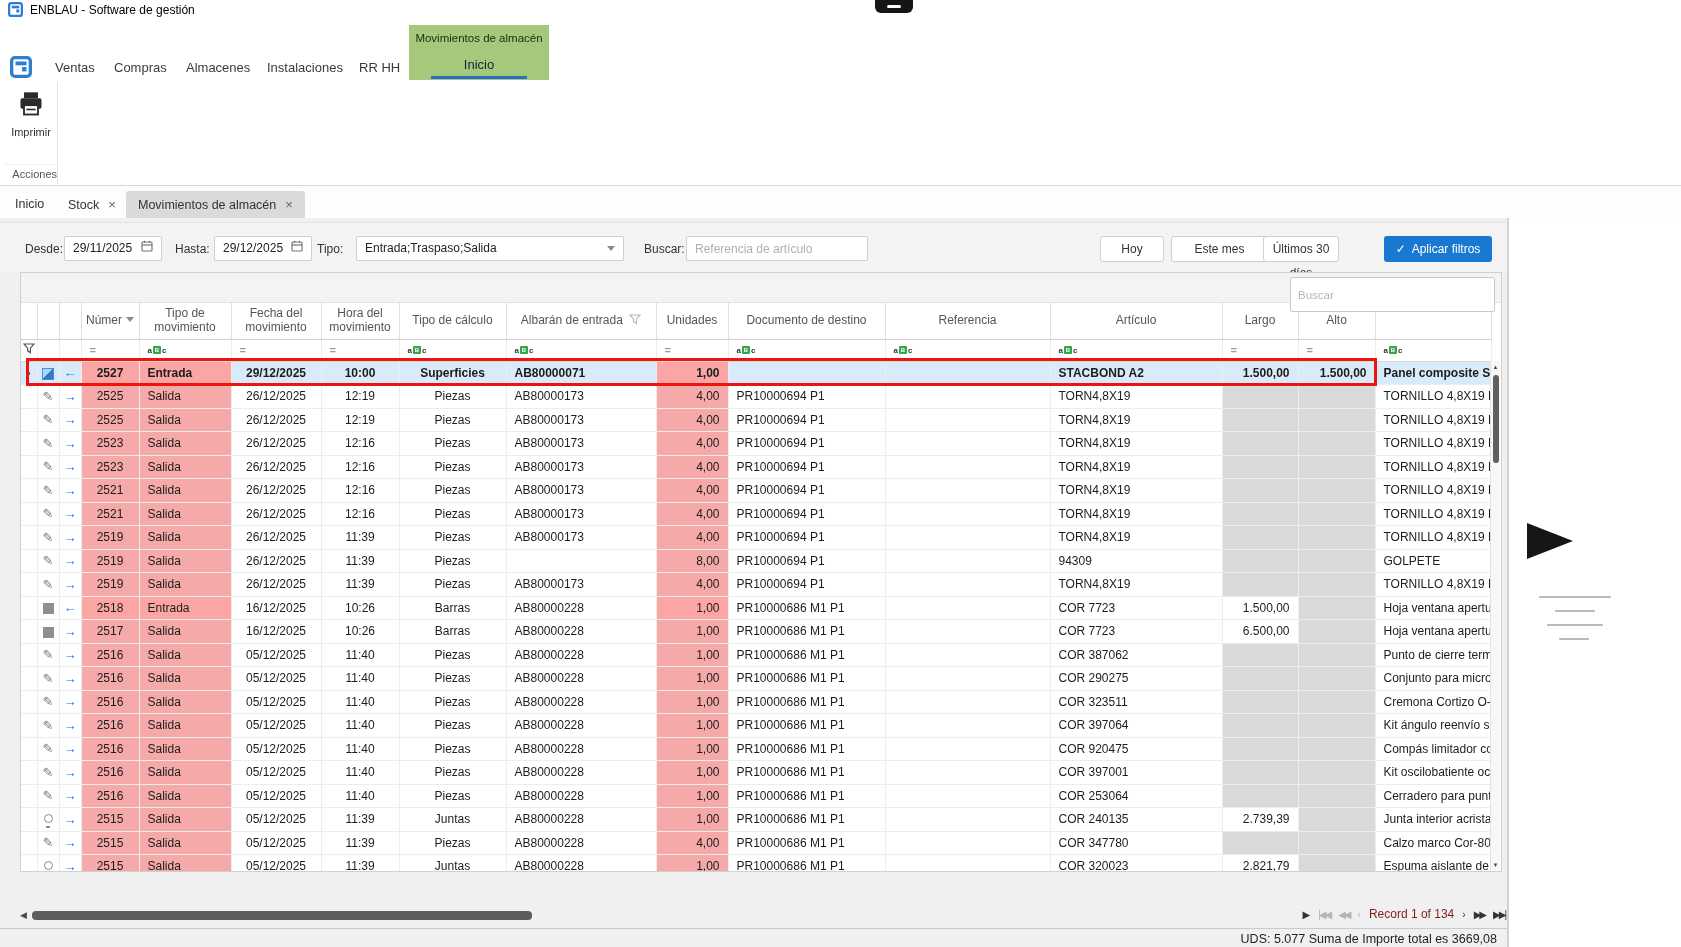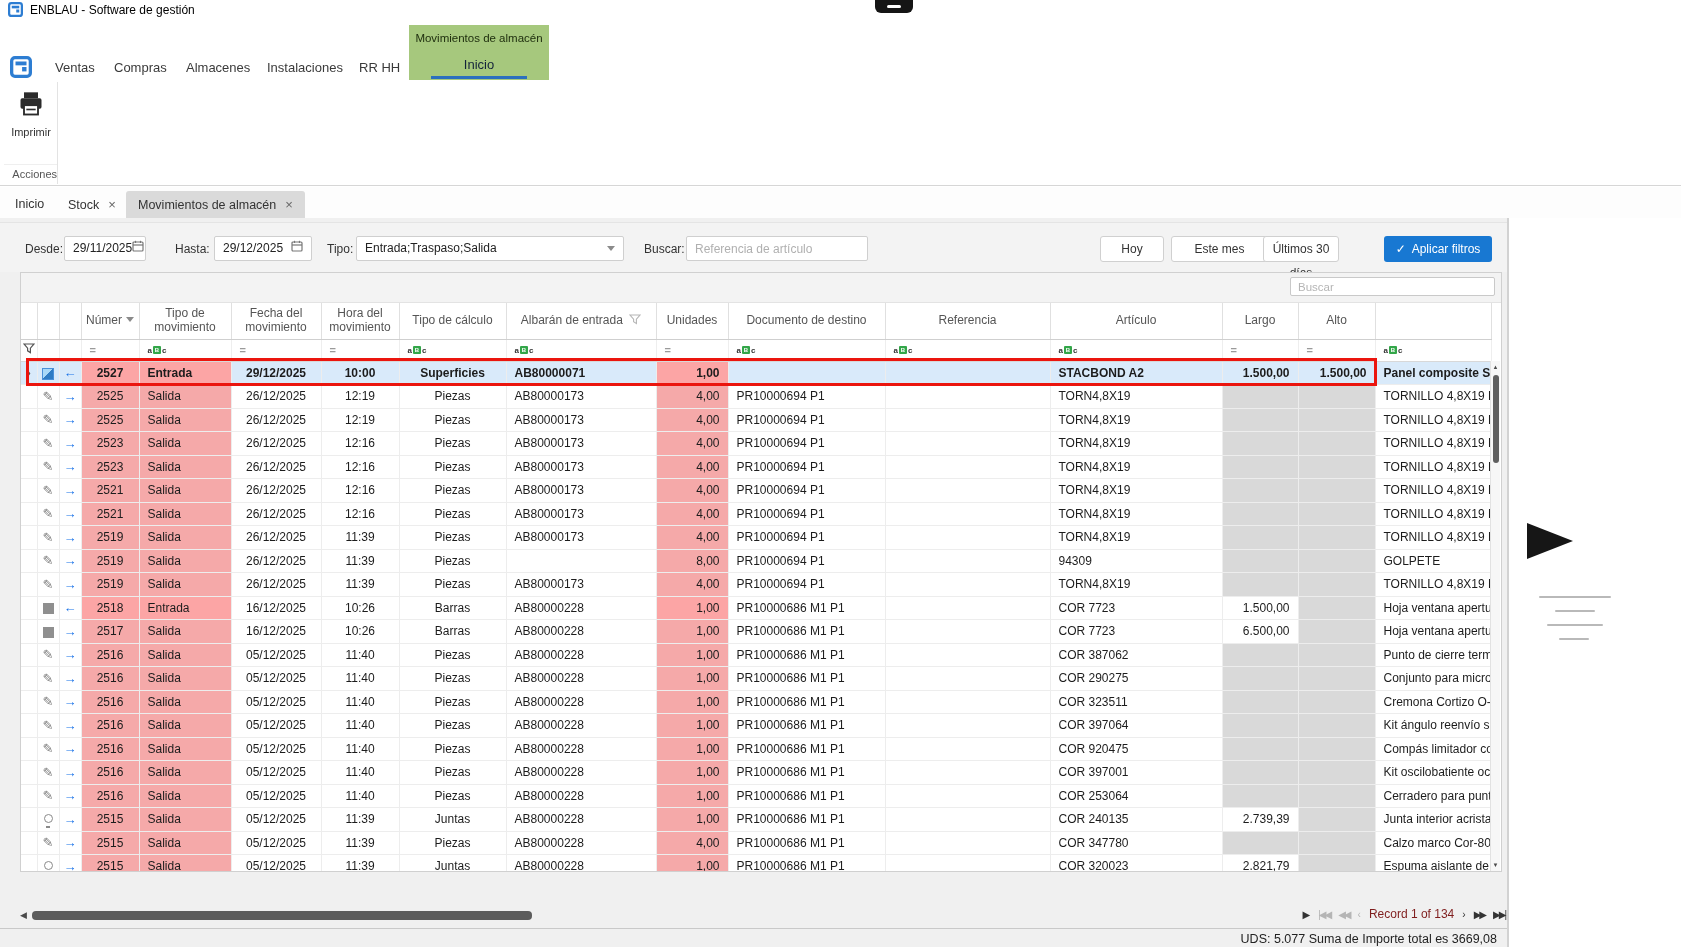--- a/index.html
+++ b/index.html
@@ -39,37 +39,37 @@
   .dt2{left:126px;background:#dadada;border-radius:3px 3px 0 0}
   .close-x{display:inline-block;margin-left:9px;color:#666;font-size:13px;cursor:pointer}
   .close-x::before{content:"×"}
 
   
   .content-bg{position:absolute;top:218px;left:0;width:1507px;bottom:0;background:#f0f0f0}
 
   
   .filterbar{position:absolute;top:222px;left:0;width:1507px;height:50px;background:#f3f3f3;border-top:1px solid #e4e4e4}
   .flabel{position:absolute;top:19px;font-size:12px;color:#333}
-  .fl-desde{left:25px}.fl-hasta{left:175px}.fl-tipo{left:327px}.fl-buscar{left:644px}
+  .fl-desde{left:25px}.fl-hasta{left:175px}.fl-tipo{left:317px}.fl-buscar{left:644px}
   .fbox{position:absolute;top:13px;height:25px;background:#fff;border:1px solid #cfcfcf;border-radius:2px;font-size:12px;color:#222;line-height:23px;padding:0 8px}
   .datebox{display:flex;align-items:center;justify-content:space-between}
-  .db-desde{left:64px;width:82px}.db-hasta{left:214px;width:98px}
+  .db-desde{left:64px;width:98px}.db-hasta{left:214px;width:98px}
   .selbox{left:356px;width:268px;display:flex;align-items:center;justify-content:space-between}
   .chev{width:0;height:0;border-left:4px solid transparent;border-right:4px solid transparent;border-top:5px solid #8b8b8b}
   .searchbox{position:absolute;left:686px;top:13px;width:182px;height:25px;background:#fff;border:1px solid #cfcfcf;border-radius:2px;font-size:12px;padding:0 8px;color:#222}
   .searchbox::placeholder{color:#b0b0b0}
   .qbtn{position:absolute;top:13px;height:26px;line-height:24px;background:#fff;border:1px solid #d0d0d0;border-radius:3px;font-size:12px;color:#333;text-align:center;cursor:pointer}
   .qb0{left:1100px;width:64px}.qb1{left:1171px;width:97px}.qb2{left:1263px;width:76px}
   .apply{position:absolute;left:1384px;top:13px;width:108px;height:26px;line-height:26px;background:#1878d2;border:none;border-radius:3px;color:#fff;font-size:12px;text-align:center;cursor:pointer}
   .apply .chk{margin-right:6px;font-size:12px}
 
   
   .grid-wrap{position:absolute;left:20px;top:272px;width:1482px;height:600px;background:#fff;border:1px solid #d0d0d0;overflow:hidden}
   .grid-toolbar{height:30px;background:#f3f3f3;position:relative;border-bottom:1px solid #e3e3e3}
-  .grid-search{position:absolute;right:6px;top:4px;width:205px;height:19px;border:1px solid #c9c9c9;border-radius:2px;font-size:11.5px;padding:0 7px;color:#333}
+  .grid-search{position:absolute;right:6px;top:4px;width:205px;height:35px;border:1px solid #c9c9c9;border-radius:2px;font-size:11.5px;padding:0 7px;color:#333}
   .grid-search::placeholder{color:#b5b5b5}
   table{border-collapse:collapse;table-layout:fixed;width:1470px;font-size:12px}
   thead th{height:36px;font-size:12px;color:#555;font-weight:400;background:#fff;border-right:1px solid #e0e0e0;border-bottom:1px solid #cfcfcf;text-align:center;padding:0 2px;line-height:1.15;overflow:hidden;white-space:normal}
   .caret{display:inline-block;margin-left:4px;vertical-align:2px;border-left:4px solid transparent;border-right:4px solid transparent;border-top:5px solid #8a8a8a}
   .filter-row td{height:22px;background:#fff;border-right:1px solid #eeeeee;border-bottom:1px solid #d8d8d8;padding-left:8px}
   .abc{display:flex;align-items:center;gap:1px;font-size:8px;color:#333;font-weight:700}
   .abc::before{content:"a"}
   .abc::after{content:"c"}
   .bbox{width:8px;height:8px;background:#33a649;border-radius:1px;display:flex;align-items:center;justify-content:center}
   .bbox::before{content:"B";color:#fff;font-size:6px;font-weight:700}

